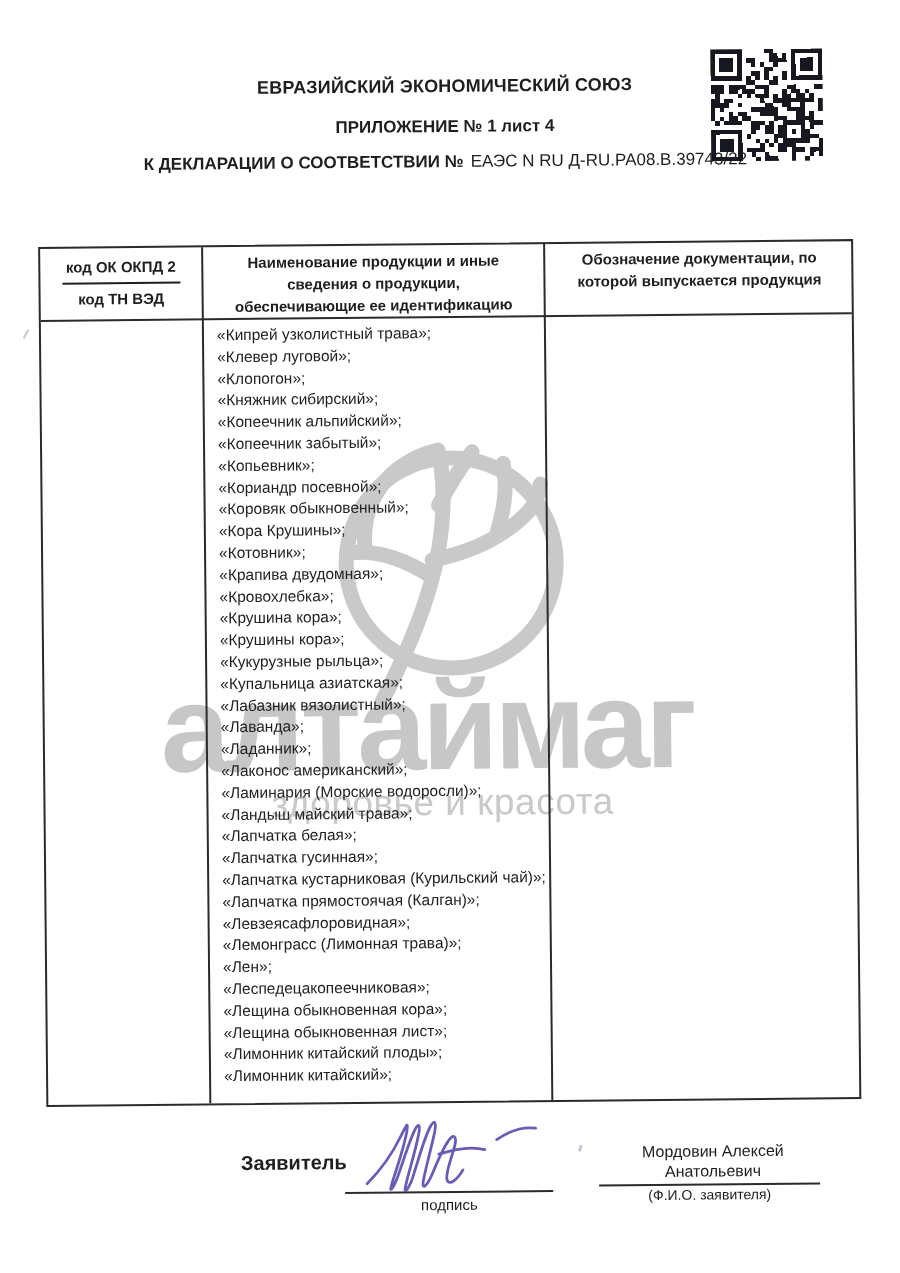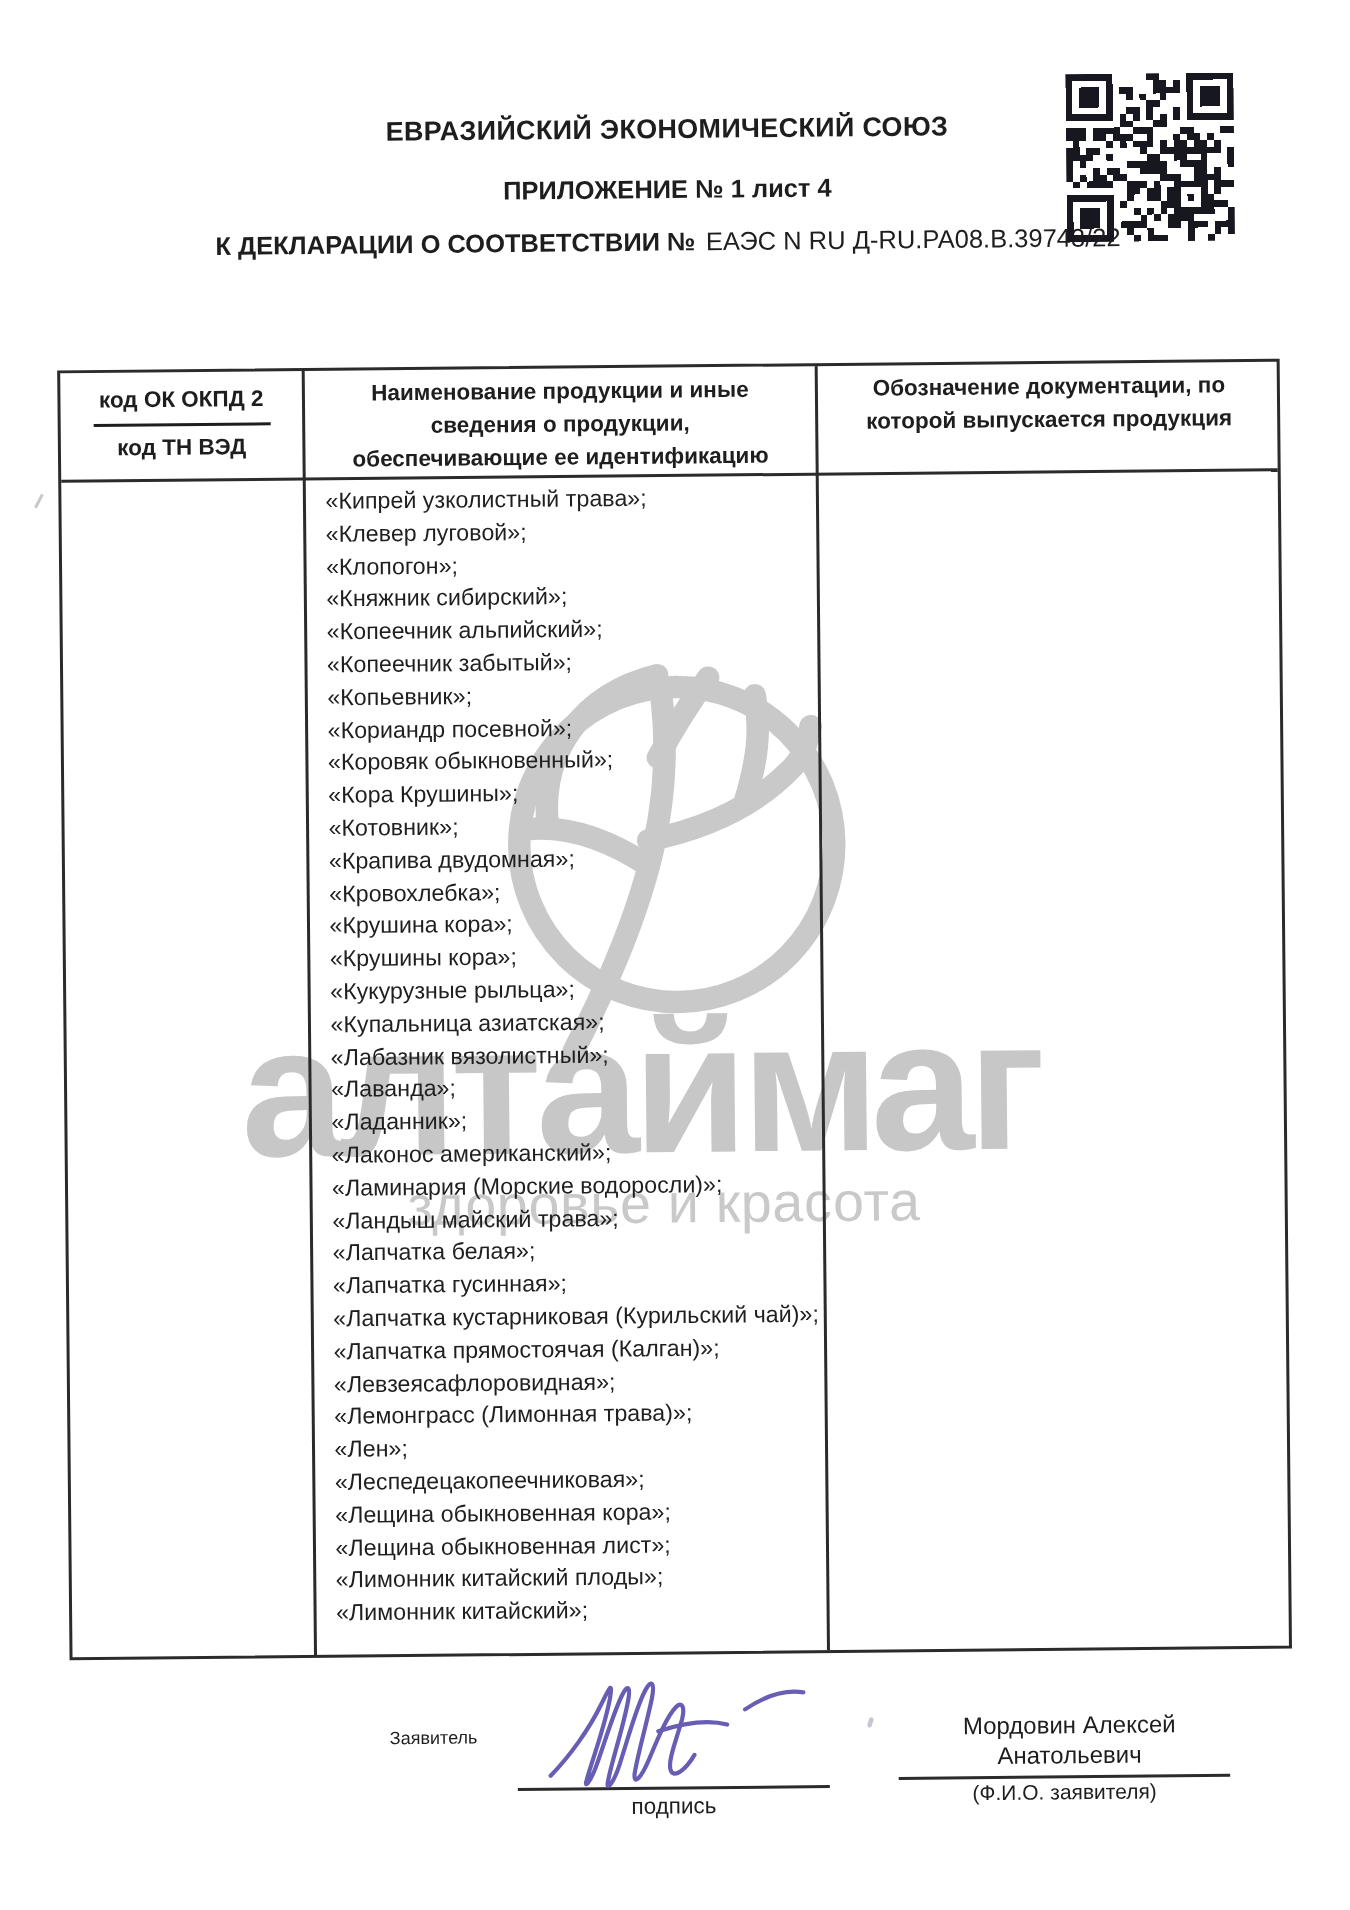--- a/index.html
+++ b/index.html
@@ -43,21 +43,21 @@
   .hc{position:absolute;top:0;height:73px;font-weight:700;font-size:15px;
       text-align:center;line-height:22px;box-sizing:border-box;}
   .hc1{left:0;width:161px;padding-top:8px;}
   .hc1 .rule{width:118px;height:2px;background:#1e1e1e;margin:4px auto 4px auto;}
   .hc2{left:163px;width:340px;padding-top:5px;}
   .hc3{left:505px;width:308px;padding-top:5px;}
   .products{position:absolute;left:176px;top:77px;width:324px;
             font-size:15.5px;line-height:21.8px;color:#1f1f1f;}
   .product-line{white-space:normal;}
   
-  .f-label{left:255px;top:1150px;font-size:12px;}
+  .f-label{left:236px;top:1150px;font-size:20px;font-weight:bold;}
   .sig-svg{left:330px;top:1108px;width:250px;height:95px;z-index:4;}
   .sig-line{left:340px;top:1191px;width:208px;height:2px;background:#2b2b2b;}
   .sig-caption{left:340px;top:1196px;width:208px;text-align:center;font-size:15px;}
   .name-block{left:598px;top:1144px;width:220px;text-align:center;
               font-size:16px;line-height:20px;}
   .name-line{left:594px;top:1186px;width:221px;height:2px;background:#2b2b2b;}
   .name-caption{left:594px;top:1189px;width:221px;text-align:center;font-size:14px;}
   
   .spk1{left:28px;top:325px;width:2px;height:10px;background:#9a9a9a;
         transform:rotate(28deg);opacity:.55;}

